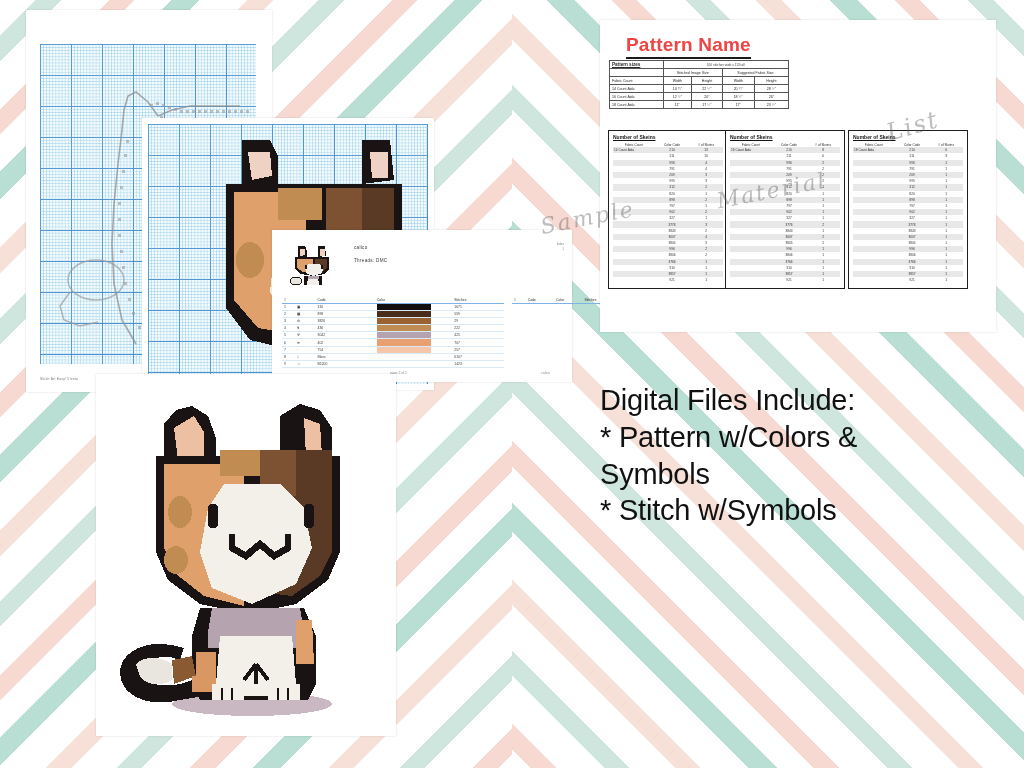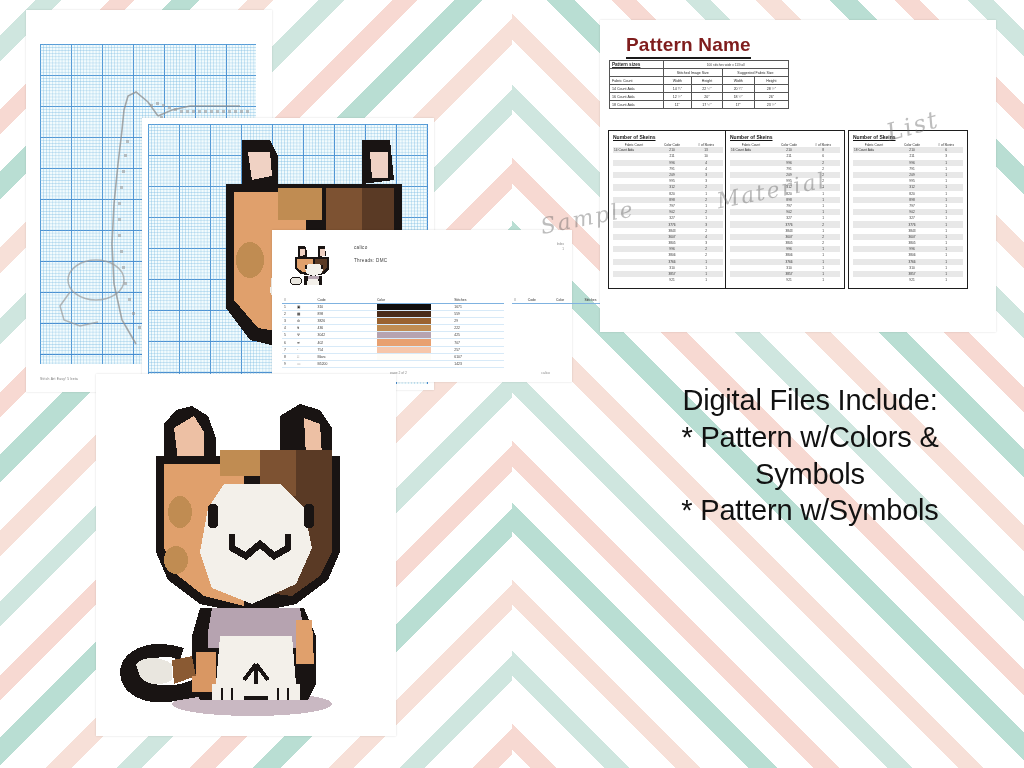--- a/index.html
+++ b/index.html
@@ -187,21 +187,21 @@
   #preview-svg { position: absolute; left: 16px; top: 10px; }
 
   
   #sheet-doc {
     left: 600px; top: 20px;
     width: 396px; height: 312px;
     background: #ffffff;
   }
   #doc-title {
     position: absolute; left: 26px; top: 14px;
-    font-size: 19px; font-weight: bold; color: #7f1d1d;
+    font-size: 19px; font-weight: bold; color: #ef4444;
     border-bottom: 2px solid #1a1a1a;
     padding-bottom: 1px;
     letter-spacing: .2px;
   }
 
   
   #tbl-sizes {
     position: absolute; left: 9px; top: 40px;
     width: 180px;
     border-collapse: collapse;
@@ -277,21 +277,20 @@
   }
   #wm-sample { left: 540px; top: 205px; }
   #wm-material { left: 716px; top: 178px; }
   #wm-list { left: 886px; top: 112px; font-size: 24px; transform: rotate(-16deg); }
 
   
   #promo {
     position: absolute;
     left: 600px; top: 382px;
     width: 420px;
-    text-align: center;
     color: #111;
     font-family: "Liberation Sans", sans-serif;
     font-weight: 300;
   }
   #promo .line {
     font-size: 29px;
     line-height: 1.27;
     letter-spacing: -0.2px;
     white-space: nowrap;
   }
@@ -1027,16 +1026,16 @@
   </div>
 
   <div class="watermark" id="wm-sample">Sample</div>
   <div class="watermark" id="wm-material">Material</div>
   <div class="watermark" id="wm-list">List</div>
 
   <div id="promo">
     <div class="line head">Digital Files Include:</div>
     <div class="line">* Pattern w/Colors &amp;</div>
     <div class="line">Symbols</div>
-    <div class="line">* Pattern w/Symbols</div>
+    <div class="line">* Stitch w/Symbols</div>
   </div>
 
 </div>
 
 </body></html>

